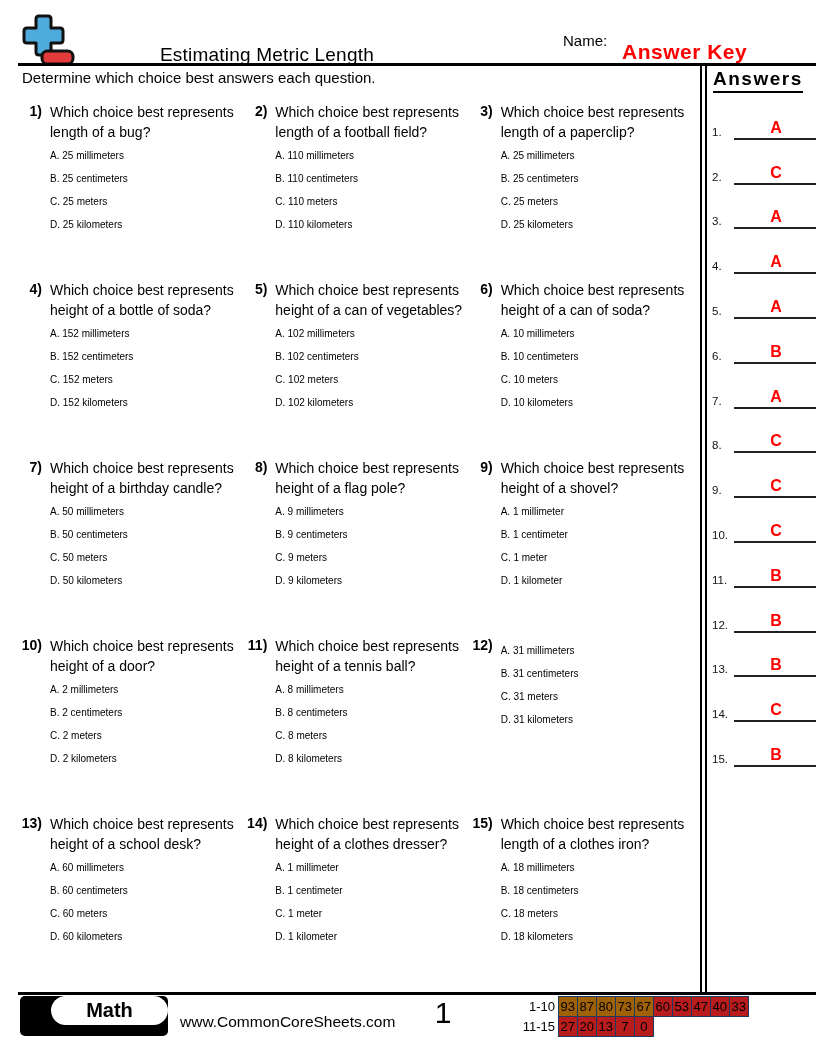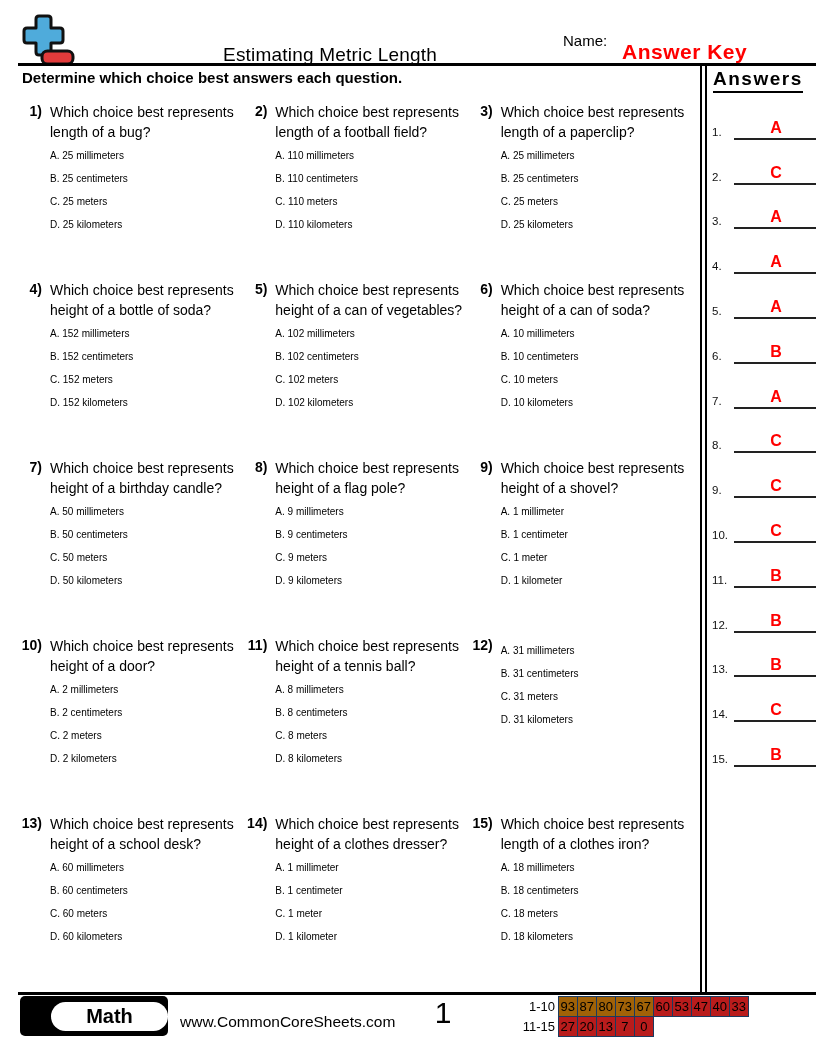--- a/index.html
+++ b/index.html
@@ -10,29 +10,29 @@
     font-family:"Liberation Sans", sans-serif;
     color:#000;
     overflow:hidden;
   }
   .page { position:absolute; inset:0; }
 
   
   .logo { position:absolute; left:20px; top:14px; }
   .title {
     position:absolute; left:160px; top:44px; width:340px;
-    text-align:center; font-size:19px; letter-spacing:0.2px;
+    text-align:left; font-size:19px; letter-spacing:0.2px;
   }
   .name-label { position:absolute; left:563px; top:32px; font-size:15px; }
   .name-value {
     position:absolute; left:622px; top:40px;
     font-size:21px; font-weight:bold; color:#ff0000; letter-spacing:0.5px;
   }
   .header-line { position:absolute; left:18px; right:0; top:63px; height:3px; background:#000; }
-  .instruction { position:absolute; left:22px; top:69px; font-size:15px; font-weight:bold; }
+  .instruction { position:absolute; left:22px; top:69px; font-size:15px; font-weight:normal; }
 
   
   .questions-grid {
     position:absolute; left:20px; top:95px; width:676px; height:890px;
     display:grid; grid-template-columns:repeat(3,1fr); grid-template-rows:repeat(5,178px);
   }
   .question { display:flex; padding-top:8px; }
   .q-num { width:30px; flex-shrink:0; text-align:right; padding-right:8px; font-size:14px; font-weight:bold; }
   .q-body { width:190px; }
   .q-text { font-size:14px; line-height:19.5px; }
@@ -59,21 +59,21 @@
   .ans-letter {
     color:#ff0000; font-weight:bold; font-size:16px;
     display:inline-block; margin-bottom:1px;
   }
 
   
   .footer-line { position:absolute; left:18px; right:0; top:992px; height:3px; background:#000; }
   .math-badge {
     position:absolute; left:20px; top:996px; width:148px; height:40px;
     background:#000; border-radius:5px;
-    display:flex; align-items:center; justify-content:center;padding-left:31px;
+    display:flex; justify-content:center;padding-left:31px;
   }
   .math-pill {
     background:#fff; width:126px; height:29px; border-radius:15px;
     display:flex; align-items:center; justify-content:center;
     font-weight:bold; font-size:20px;
   }
   .website { position:absolute; left:180px; top:1013px; font-size:15.5px; }
   .page-num { position:absolute; left:425px; top:996px; width:36px; text-align:center; font-size:30px; }
 
   .score-table { position:absolute; left:496px; top:996px; }

